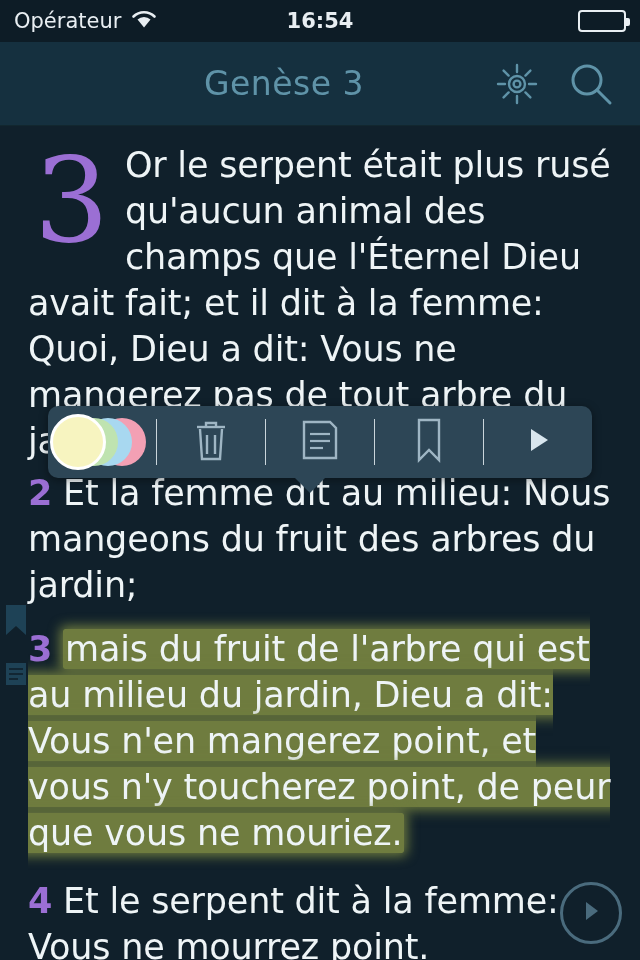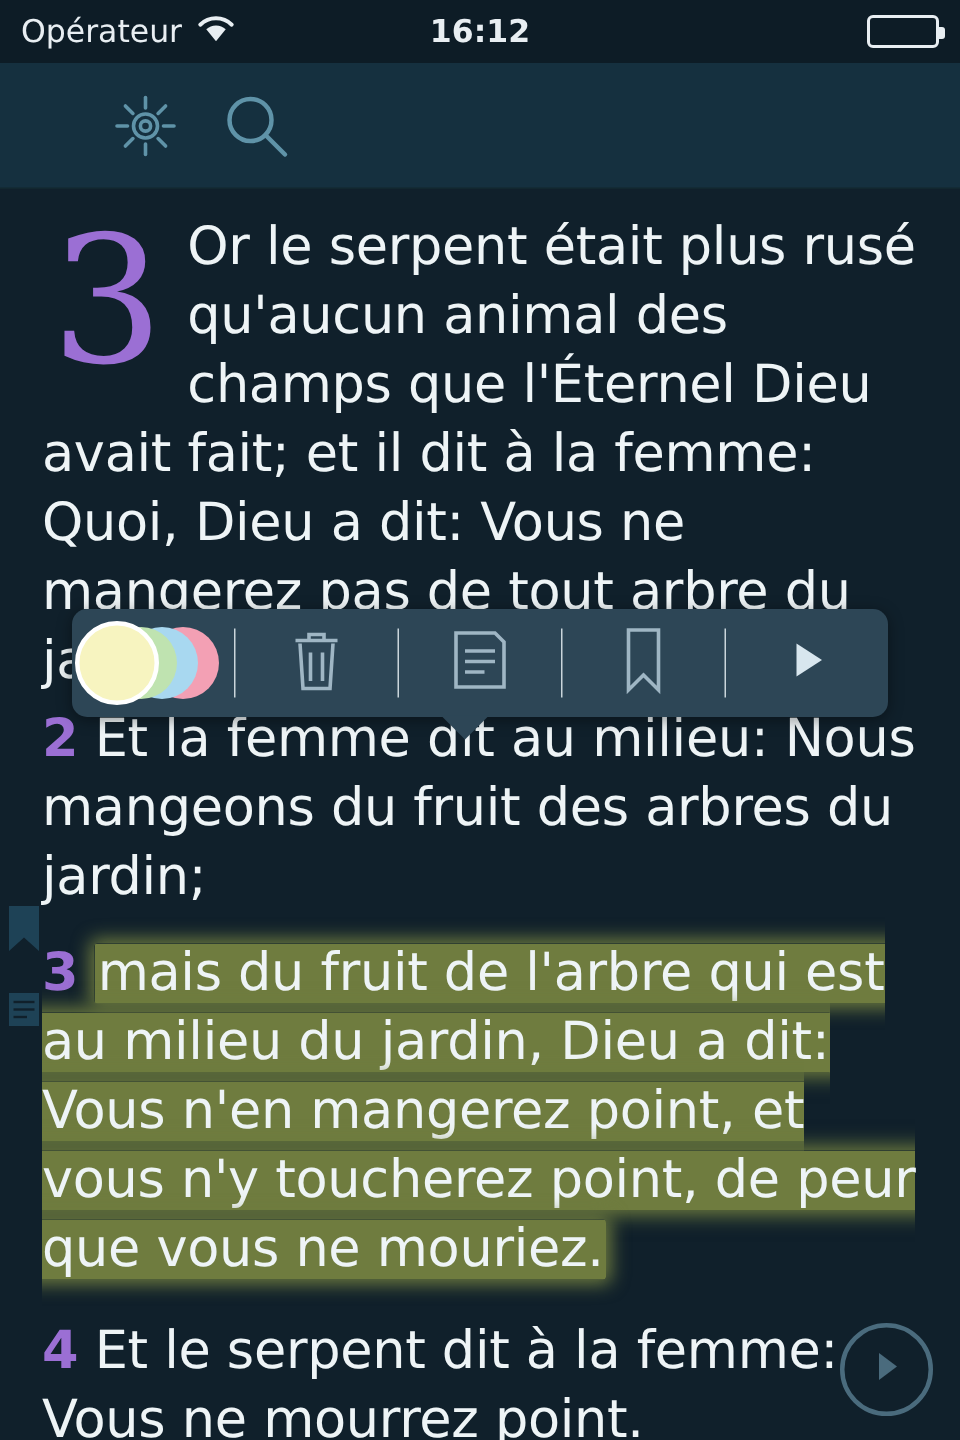--- a/index.html
+++ b/index.html
@@ -171,32 +171,33 @@
   <div class="status-bar">
     <div class="status-left">
       <span>Opérateur</span>
       <span class="wifi-icon">
         <svg width="26" height="20" viewBox="0 0 26 20">
           <path d="M13 18.5 L6.5 10.5 a9.5 9.5 0 0 1 13 0 Z" fill="#e8eef2"></path>
           <path d="M2.5 7.5 a15 15 0 0 1 21 0" stroke="#e8eef2" stroke-width="2.6" fill="none" stroke-linecap="round"></path>
         </svg>
       </span>
     </div>
-    <div class="status-time">16:12</div>
+    <div class="status-time">16:54</div>
     <div class="status-right">
       <span class="battery"><span class="battery-fill"></span></span>
     </div>
   </div>
 
   <div class="nav-bar">
     <div class="icon-btn hamburger">
       <span></span>
         <span></span>
         <span></span>
     </div>
+    <div class="nav-title">Genèse 3</div>
     <div class="nav-right">
       <div class="icon-btn">
         <svg width="46" height="46" viewBox="0 0 46 46">
           <g stroke="#5f93a8" stroke-width="2.4" fill="none" stroke-linecap="round">
             <circle cx="23" cy="23" r="8"></circle>
             <circle cx="23" cy="23" r="3.4"></circle>
             <line x1="23" y1="4" x2="23" y2="11"></line>
             <line x1="23" y1="35" x2="23" y2="42"></line>
             <line x1="4" y1="23" x2="11" y2="23"></line>
             <line x1="35" y1="23" x2="42" y2="23"></line>

